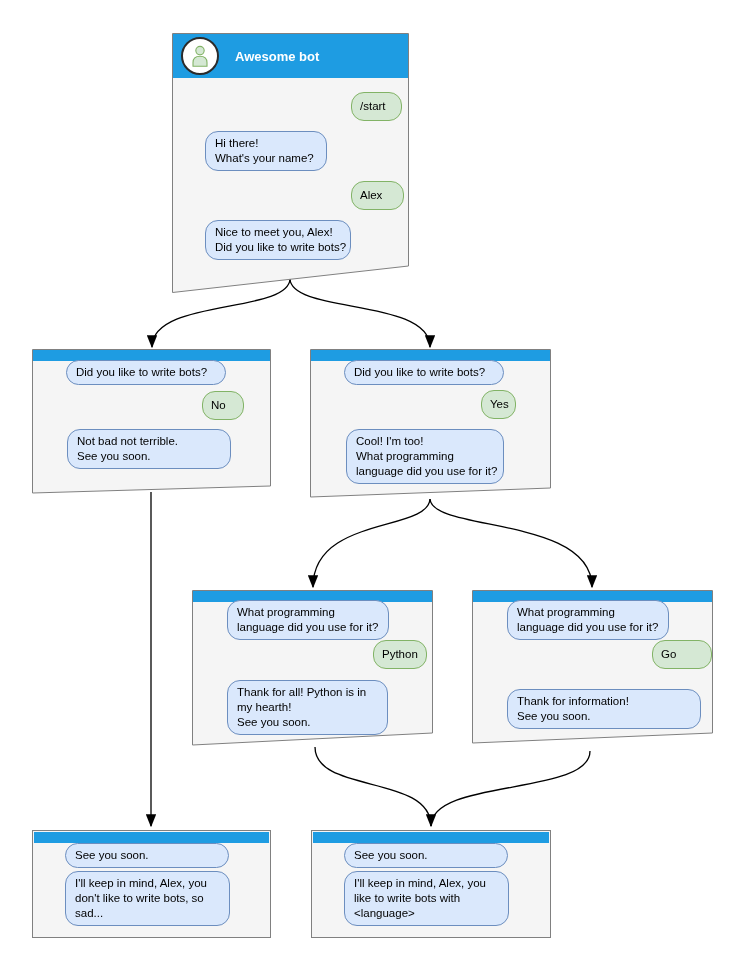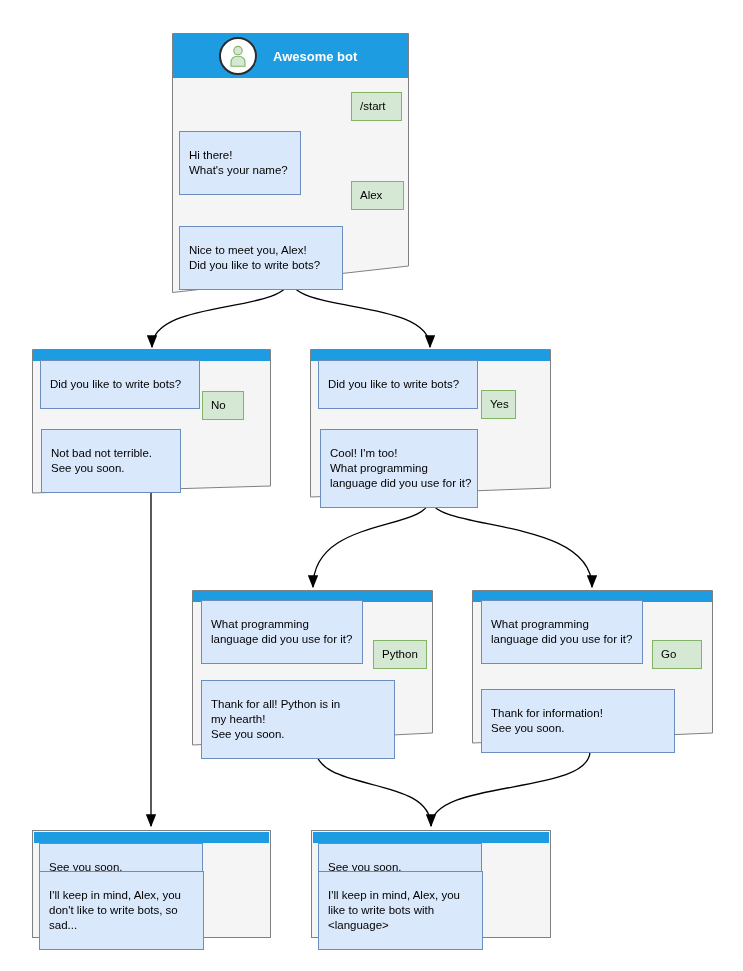--- a/index.html
+++ b/index.html
@@ -6,37 +6,37 @@
   body{
     width:743px;height:971px;position:relative;background:#ffffff;
     font-family:"Liberation Sans", sans-serif;overflow:hidden;
   }
   #connectors{position:absolute;left:0;top:0;z-index:0;}
   .window{position:absolute;z-index:1;}
   .win-bg{position:absolute;left:0;top:0;}
   .rectwin{background:#F5F5F5;border:1px solid #808080;box-sizing:border-box;}
   .header{
     position:absolute;left:1px;right:1px;top:1px;height:44px;
-    background:#1E9CE2;display:flex;align-items:center;padding-left:38px;
+    background:#1E9CE2;display:flex;align-items:center;
   }
   .strip{
     position:absolute;left:1px;right:1px;top:1px;height:11px;
     background:#1E9CE2;
   }
   .avatar{
     width:34px;height:34px;border-radius:50%;background:#ffffff;
     border:2px solid #2b2b2b;margin-left:8px;flex:0 0 auto;
     display:flex;align-items:center;justify-content:center;
   }
   .title{color:#ffffff;font-size:13px;font-weight:bold;margin-left:16px;}
   .bubble{
     position:absolute;font-size:11.5px;line-height:15px;white-space:pre;
-    border-radius:0;box-sizing:border-box;color:#000;
+    border-radius:13px;box-sizing:border-box;color:#000;
   }
-  .bot{background:#DAE8FC;border:1px solid #6C8EBF;padding:16px 9px;}
+  .bot{background:#DAE8FC;border:1px solid #6C8EBF;padding:4px 9px;margin-left:26px;}
   .user{background:#D5E8D4;border:1px solid #82B366;padding:6px 8px;}
 </style>
 </head>
 <body>
 
 <svg id="connectors" width="743" height="971" viewBox="0 0 743 971">
   <defs>
     <marker id="arrowhead" viewBox="0 0 10 8" refX="9" refY="4" markerWidth="10" markerHeight="8" orient="auto">
       <path d="M0,0 L0,8 L10,4 z" fill="#000000"></path>
     </marker>
@@ -62,32 +62,32 @@
         <circle cx="12" cy="6.6" r="4.2" fill="#D5E8D4" stroke="#82B366" stroke-width="1.1"></circle>
         <path d="M12,12.2 c-4.8,0 -7,2.7 -7,6.4 L5,22.2 L19,22.2 L19,18.6 c0,-3.7 -2.2,-6.4 -7,-6.4 z" fill="#D5E8D4" stroke="#82B366" stroke-width="1.1"></path>
       </svg>
     </div>
     <span class="title">Awesome bot</span>
   </div>
   <div class="bubble user" style="left:179px;top:59px;width:51px;">/start</div>
   <div class="bubble bot" style="left:7px;top:98px;width:122px;">Hi there!
 What's your name?</div>
   <div class="bubble user" style="left:179px;top:148px;width:53px;">Alex</div>
-  <div class="bubble bot" style="left:7px;top:193px;width:164px;">Nice to meet you, Alex!
+  <div class="bubble bot" style="left:7px;top:187px;width:146px;">Nice to meet you, Alex!
 Did you like to write bots?</div>
 </div>
 
 <div class="window" style="left:32px;top:349px;width:239px;height:145px;">
   <svg class="win-bg" width="239" height="145" viewBox="0 0 239 145">
     <polygon points="0.5,0.5 238.5,0.5 238.5,137 0.5,144" fill="#F5F5F5" stroke="#808080" stroke-width="1"></polygon>
   </svg>
   <div class="strip"></div>
   <div class="bubble bot" style="left:8px;top:11px;width:160px;">Did you like to write bots?</div>
   <div class="bubble user" style="left:170px;top:42px;width:42px;">No</div>
-  <div class="bubble bot" style="left:9px;top:80px;width:140px;">Not bad not terrible.
+  <div class="bubble bot" style="left:9px;top:80px;width:164px;">Not bad not terrible.
 See you soon.</div>
 </div>
 
 <div class="window" style="left:310px;top:349px;width:241px;height:149px;">
   <svg class="win-bg" width="241" height="149" viewBox="0 0 241 149">
     <polygon points="0.5,0.5 240.5,0.5 240.5,139 0.5,148" fill="#F5F5F5" stroke="#808080" stroke-width="1"></polygon>
   </svg>
   <div class="strip"></div>
   <div class="bubble bot" style="left:8px;top:11px;width:160px;">Did you like to write bots?</div>
   <div class="bubble user" style="left:171px;top:41px;width:35px;">Yes</div>
@@ -97,33 +97,33 @@
 </div>
 
 <div class="window" style="left:192px;top:590px;width:241px;height:156px;">
   <svg class="win-bg" width="241" height="156" viewBox="0 0 241 156">
     <polygon points="0.5,0.5 240.5,0.5 240.5,143 0.5,155" fill="#F5F5F5" stroke="#808080" stroke-width="1"></polygon>
   </svg>
   <div class="strip"></div>
   <div class="bubble bot" style="left:9px;top:10px;width:162px;">What programming
 language did you use for it?</div>
   <div class="bubble user" style="left:181px;top:50px;width:54px;">Python</div>
-  <div class="bubble bot" style="left:9px;top:90px;width:194px;">Thank for all! Python is in
+  <div class="bubble bot" style="left:9px;top:90px;width:161px;">Thank for all! Python is in
 my hearth!
 See you soon.</div>
 </div>
 
 <div class="window" style="left:472px;top:590px;width:241px;height:154px;">
   <svg class="win-bg" width="241" height="154" viewBox="0 0 241 154">
     <polygon points="0.5,0.5 240.5,0.5 240.5,143 0.5,153" fill="#F5F5F5" stroke="#808080" stroke-width="1"></polygon>
   </svg>
   <div class="strip"></div>
   <div class="bubble bot" style="left:9px;top:10px;width:162px;">What programming
 language did you use for it?</div>
-  <div class="bubble user" style="left:180px;top:50px;width:50px;">Go</div>
+  <div class="bubble user" style="left:180px;top:50px;width:60px;">Go</div>
   <div class="bubble bot" style="left:9px;top:99px;width:194px;">Thank for information!
 See you soon.</div>
 </div>
 
 <div class="window rectwin" style="left:32px;top:830px;width:239px;height:108px;">
   <div class="strip"></div>
   <div class="bubble bot" style="left:6px;top:12px;width:164px;">See you soon.</div>
   <div class="bubble bot" style="left:6px;top:40px;width:165px;">I'll keep in mind, Alex, you
 don't like to write bots, so
 sad...</div>

